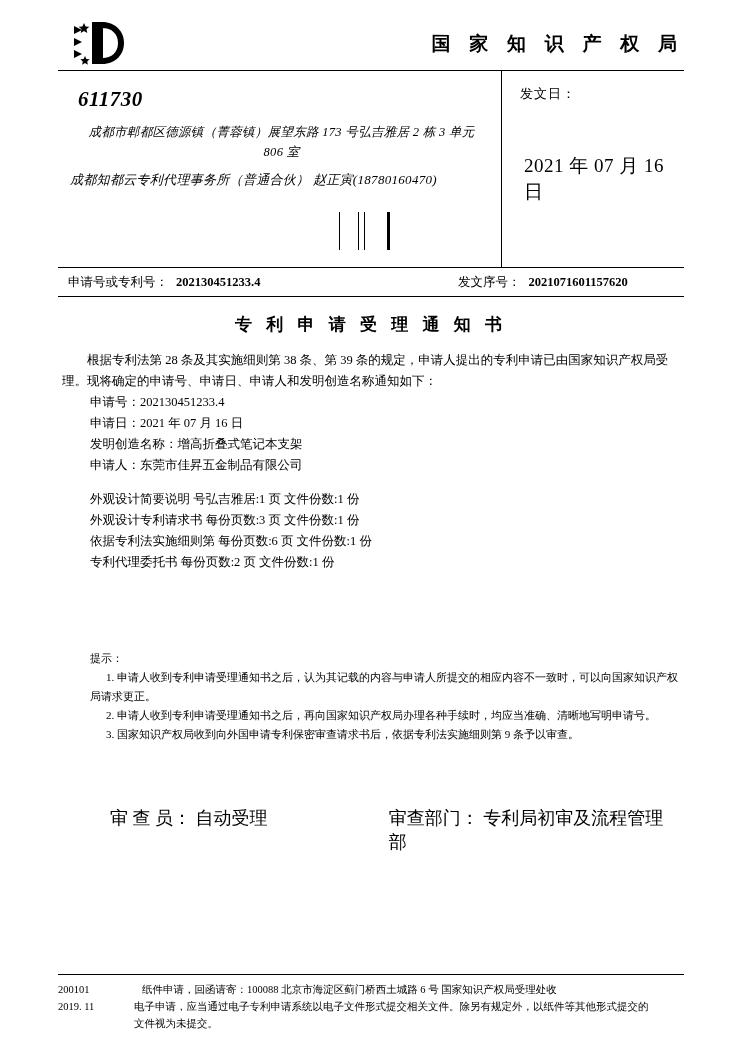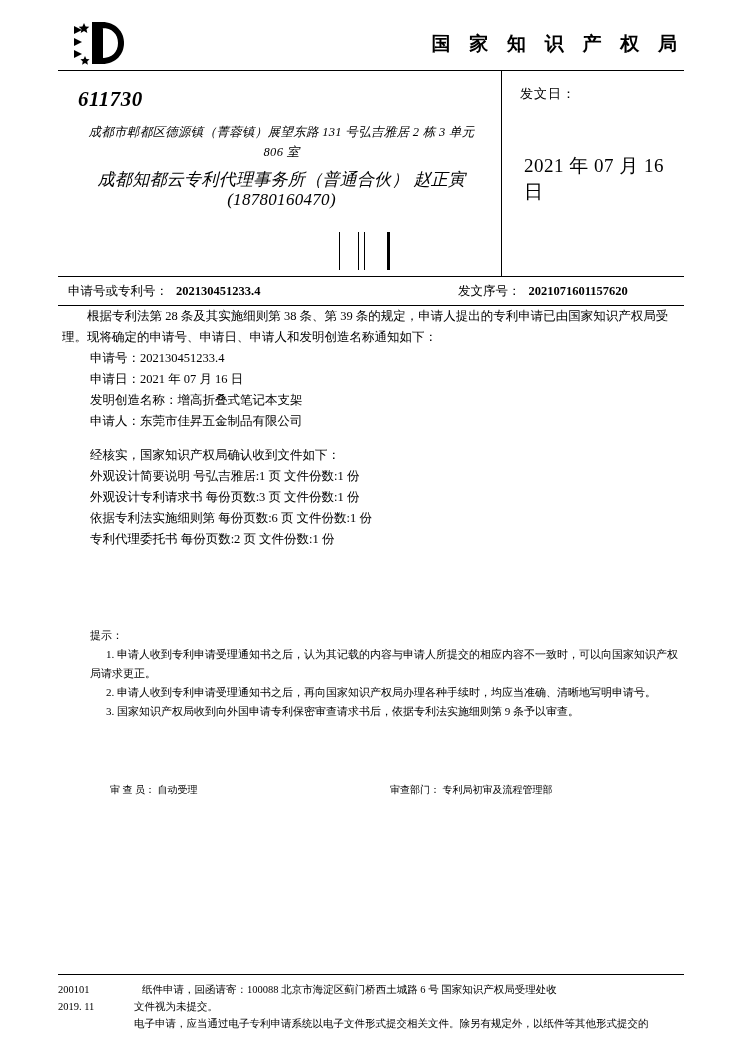--- a/index.html
+++ b/index.html
@@ -75,23 +75,22 @@
   .addr-line {
     font-size: 12.5px;
     line-height: 20px;
     text-align: center;
     letter-spacing: 0.3px;
   }
   .addr-line.second {
     text-align: center;
   }
   .addr-agent {
-    font-size: 17px;
+    font-size: 13px;
     line-height: 20px;
-    text-align: center;
     margin-top: 8px;
     letter-spacing: 0.3px;
   }
   .send-label {
     font-size: 13px;
     letter-spacing: 1px;
   }
   .send-date {
     font-size: 19px;
     position: absolute;
@@ -181,21 +180,21 @@
   }
   .notes ol {
     margin: 0;
     padding: 0;
   }
 
   
   .examiner-row {
     margin-top: 62px;
     display: flex;
-    font-size: 10px;
+    font-size: 18px;
     padding: 0 4px;
   }
   .ex-left {
     width: 270px;
     padding-left: 48px;
   }
   .ex-right {
     padding-left: 10px;
   }
 
@@ -237,21 +236,21 @@
         <path d="M12 3 l1.6 3.4 3.7.4-2.8 2.5.8 3.6-3.3-1.9-3.3 1.9.8-3.6-2.8-2.5 3.7-.4z" fill="#000"></path>
         <path d="M13 36 l1.4 3 3.2.3-2.4 2.2.7 3.2-2.9-1.7-2.9 1.7.7-3.2-2.4-2.2 3.2-.3z" fill="#000"></path>
       </svg>
     </div>
     <div class="org-title">国 家 知 识 产 权 局</div>
   </div>
 
   <div class="addr-row">
     <div class="addr-left">
       <div class="mail-no">611730</div>
-      <div class="addr-line">成都市郫都区德源镇（菁蓉镇）展望东路 131 号弘吉雅居 2 栋 3 单元</div>
+      <div class="addr-line">成都市郫都区德源镇（菁蓉镇）展望东路 173 号弘吉雅居 2 栋 3 单元</div>
       <div class="addr-line second">806 室</div>
       <div class="addr-agent">成都知都云专利代理事务所（普通合伙）  赵正寅(18780160470)</div>
 
       <div class="barcodes">
         <div class="barcode" id="bc1">
             <i style="width: 3px; background: rgb(255, 255, 255);"></i>
             <i style="width: 2px; background: rgb(255, 255, 255);"></i>
             <i style="width: 1px; background: rgb(255, 255, 255);"></i>
             <i style="width: 1px; background: rgb(255, 255, 255);"></i>
             <i style="width: 3px; background: rgb(255, 255, 255);"></i>
@@ -383,29 +382,29 @@
 
   <div class="num-row">
     <div class="num-left">
       <span>申请号或专利号：</span><b>202130451233.4</b>
     </div>
     <div class="num-right">
       <span>发文序号：</span><b>2021071601157620</b>
     </div>
   </div>
 
+  <div class="doc-title">专 利 申 请 受 理 通 知 书</div>
 
   <div class="body-text">
     <div class="indent2">根据专利法第 28 条及其实施细则第 38 条、第 39 条的规定，申请人提出的专利申请已由国家知识产权局受理。现将确定的申请号、申请日、申请人和发明创造名称通知如下：</div>
     <div class="sub">申请号：202130451233.4</div>
     <div class="sub">申请日：2021 年 07 月 16 日</div>
     <div class="sub">发明创造名称：增高折叠式笔记本支架</div>
     <div class="sub">申请人：东莞市佳昇五金制品有限公司</div>
     <div class="gap"></div>
-    <div class="sub">经核实，国家知识产权局确认收到文件如下：</div>
     <div class="sub">外观设计简要说明  号弘吉雅居:1 页  文件份数:1 份</div>
     <div class="sub">外观设计专利请求书  每份页数:3 页  文件份数:1 份</div>
     <div class="sub">依据专利法实施细则第  每份页数:6 页  文件份数:1 份</div>
     <div class="sub">专利代理委托书  每份页数:2 页  文件份数:1 份</div>
   </div>
 
   <div class="notes">
     <div class="n-title">提示：</div>
     <ol>
       <li>1. 申请人收到专利申请受理通知书之后，认为其记载的内容与申请人所提交的相应内容不一致时，可以向国家知识产权局请求更正。</li>
@@ -425,18 +424,18 @@
     </div>
   </div>
 
   <div class="footer">
     <div class="footer-left">
       <div>200101</div>
       <div>2019. 11</div>
     </div>
     <div class="footer-right">
       <div class="fr-line1">纸件申请，回函请寄：100088  北京市海淀区蓟门桥西土城路 6 号    国家知识产权局受理处收</div>
+      <div>电子申请，应当通过电子专利申请系统以电子文件形式提交相关文件。除另有规定外，以纸件等其他形式提交的</div>
       <div>文件视为未提交。</div>
-      <div>电子申请，应当通过电子专利申请系统以电子文件形式提交相关文件。除另有规定外，以纸件等其他形式提交的</div>
     </div>
   </div>
 
 </div>
 
 </body></html>

